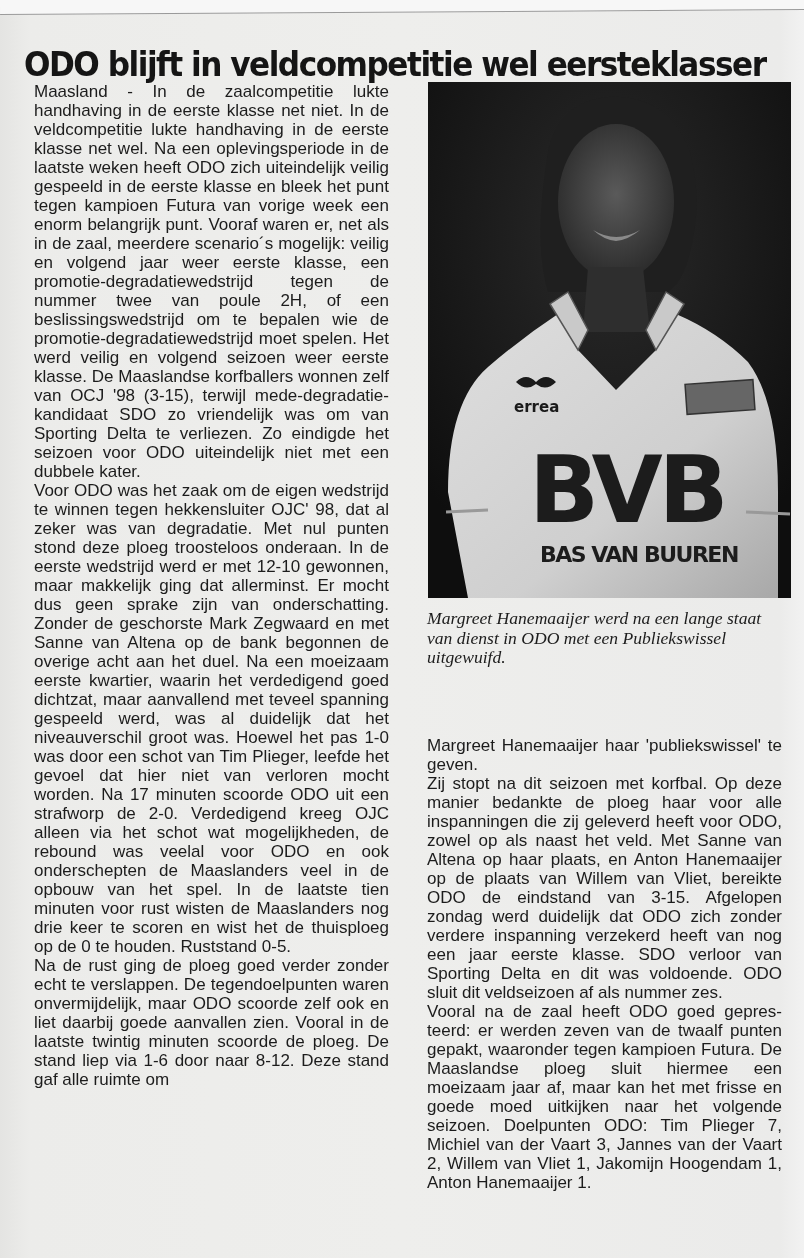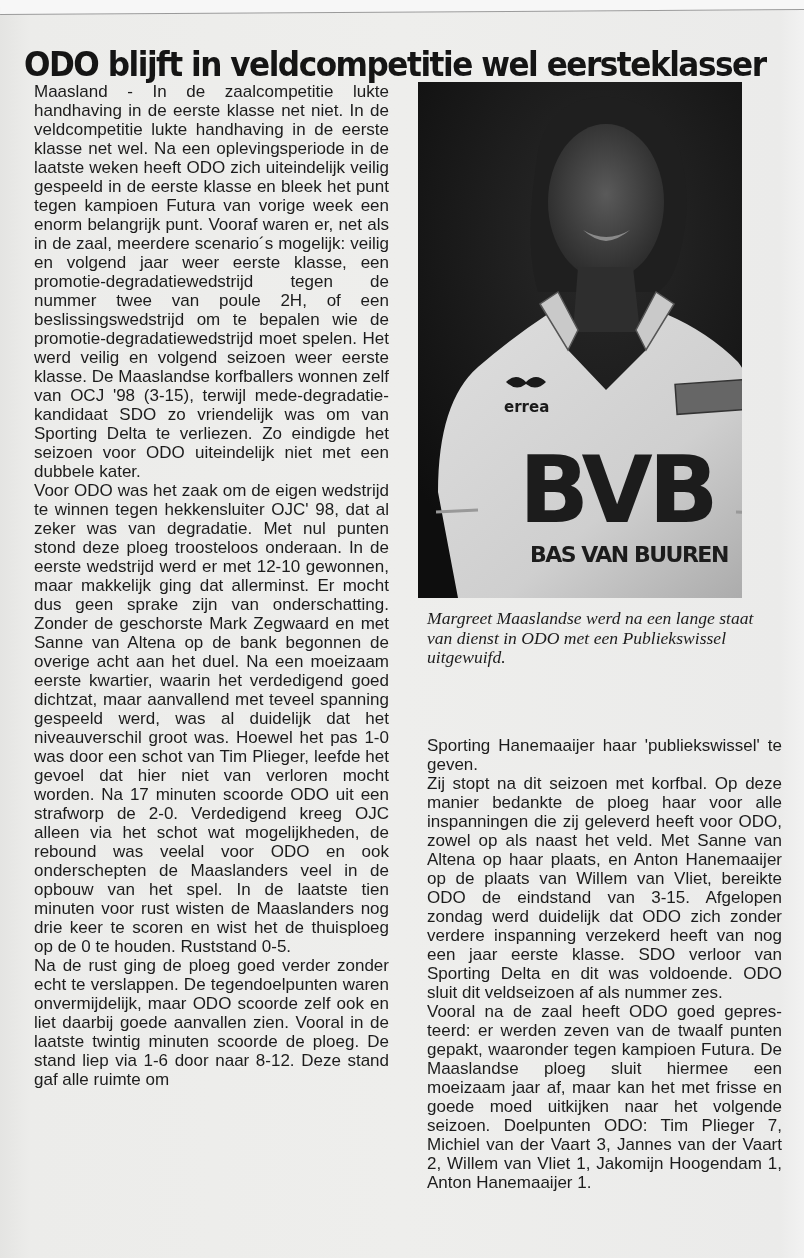--- a/index.html
+++ b/index.html
@@ -38,21 +38,21 @@
     font-size: 17px;
     line-height: 19px;
     color: #1c1c1c;
     text-align: justify;
     hyphens: manual;
   }
   .col-left { left: 34px; top: 82px; width: 355px; }
   .col-right { left: 427px; top: 736px; width: 355px; }
   .col p { margin: 0; text-indent: 0; }
   .photo {
-    position: absolute; left: 418px; top: 82px; width: 324px; height: 516px;
+    position: absolute; left: 428px; top: 82px; width: 363px; height: 516px;
     background: #141414;
     overflow: hidden;
   }
   .photo svg { display: block; }
   .caption {
     position: absolute; left: 427px; top: 609px; width: 350px;
     font-family: "Liberation Serif", serif;
     font-style: italic;
     font-size: 17.6px;
     line-height: 19.6px;
@@ -114,21 +114,21 @@
       </g>
 
       <rect x="258" y="300" width="68" height="30" fill="#666" stroke="#333" stroke-width="1.5" transform="rotate(-4 292 315)"></rect>
 
       <text x="101" y="440" font-family="DejaVu Sans, sans-serif" font-size="92" font-weight="bold" fill="#1c1c1c" letter-spacing="-4">BVB</text>
       <text x="112" y="480" font-family="DejaVu Sans, sans-serif" font-size="22" font-weight="bold" fill="#1c1c1c" letter-spacing="-1.5">BAS VAN BUUREN</text>
     </svg>
   </div>
 
   <div class="caption">
-    <p>Margreet Maaslandse werd na een lange staat van dienst in ODO met een Publieks­wissel uitgewuifd.</p>
+    <p>Margreet Hanemaaijer werd na een lange staat van dienst in ODO met een Publieks­wissel uitgewuifd.</p>
   </div>
 
   <div class="col col-right">
-    <p>Sporting Hanemaaijer haar 'publiekswis­sel' te geven.</p>
+    <p>Margreet Hanemaaijer haar 'publiekswis­sel' te geven.</p>
     <p>Zij stopt na dit seizoen met korfbal. Op deze manier bedankte de ploeg haar voor alle inspanningen die zij geleverd heeft voor ODO, zowel op als naast het veld. Met Sanne van Altena op haar plaats, en Anton Hanemaaijer op de plaats van Willem van Vliet, bereikte ODO de eindstand van 3-15. Afgelopen zondag werd duidelijk dat ODO zich zonder verdere inspanning ver­zekerd heeft van nog een jaar eerste klasse. SDO verloor van Sporting Delta en dit was voldoende. ODO sluit dit veldseizoen af als nummer zes.</p>
     <p>Vooral na de zaal heeft ODO goed gepres­teerd: er werden zeven van de twaalf punten gepakt, waaronder tegen kampioen Futura. De Maaslandse ploeg sluit hiermee een moeizaam jaar af, maar kan het met frisse en goede moed uitkijken naar het volgende seizoen. Doelpunten ODO: Tim Plieger 7, Michiel van der Vaart 3, Jannes van der Vaart 2, Willem van Vliet 1, Jakomijn Hoogendam 1, Anton Hanemaaijer 1.</p>
   </div>
 </div>
 
 </body></html>

